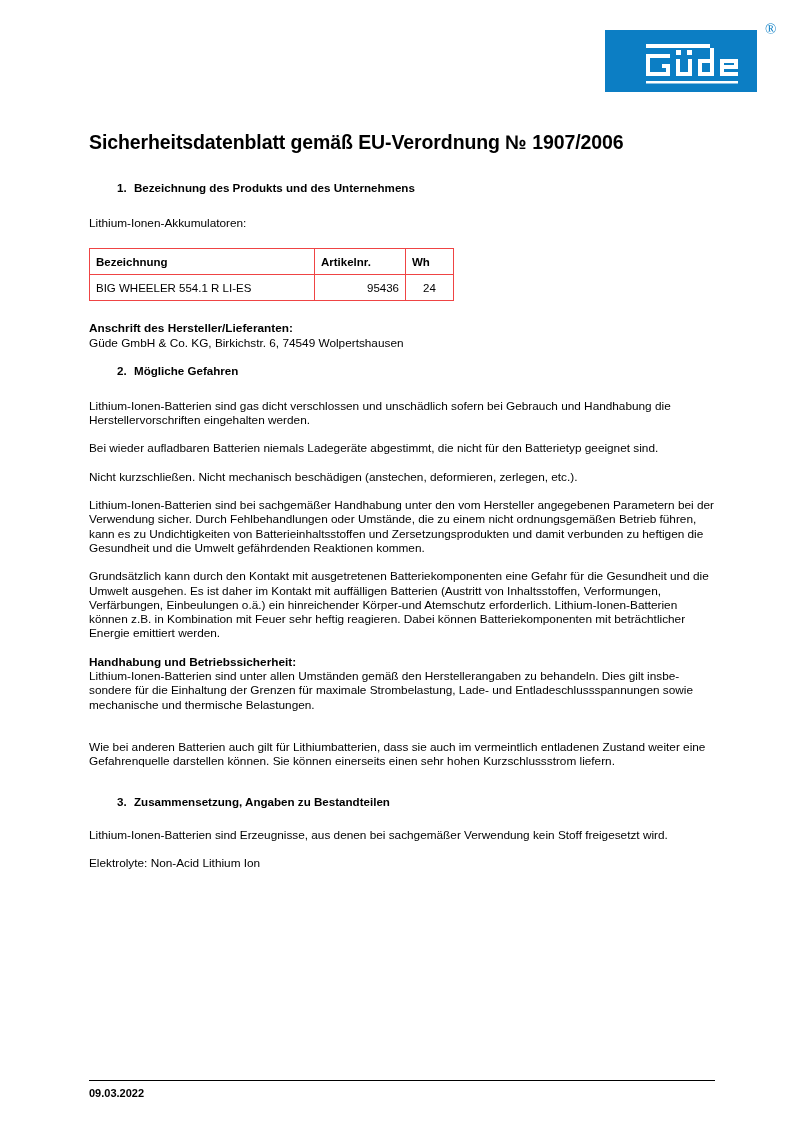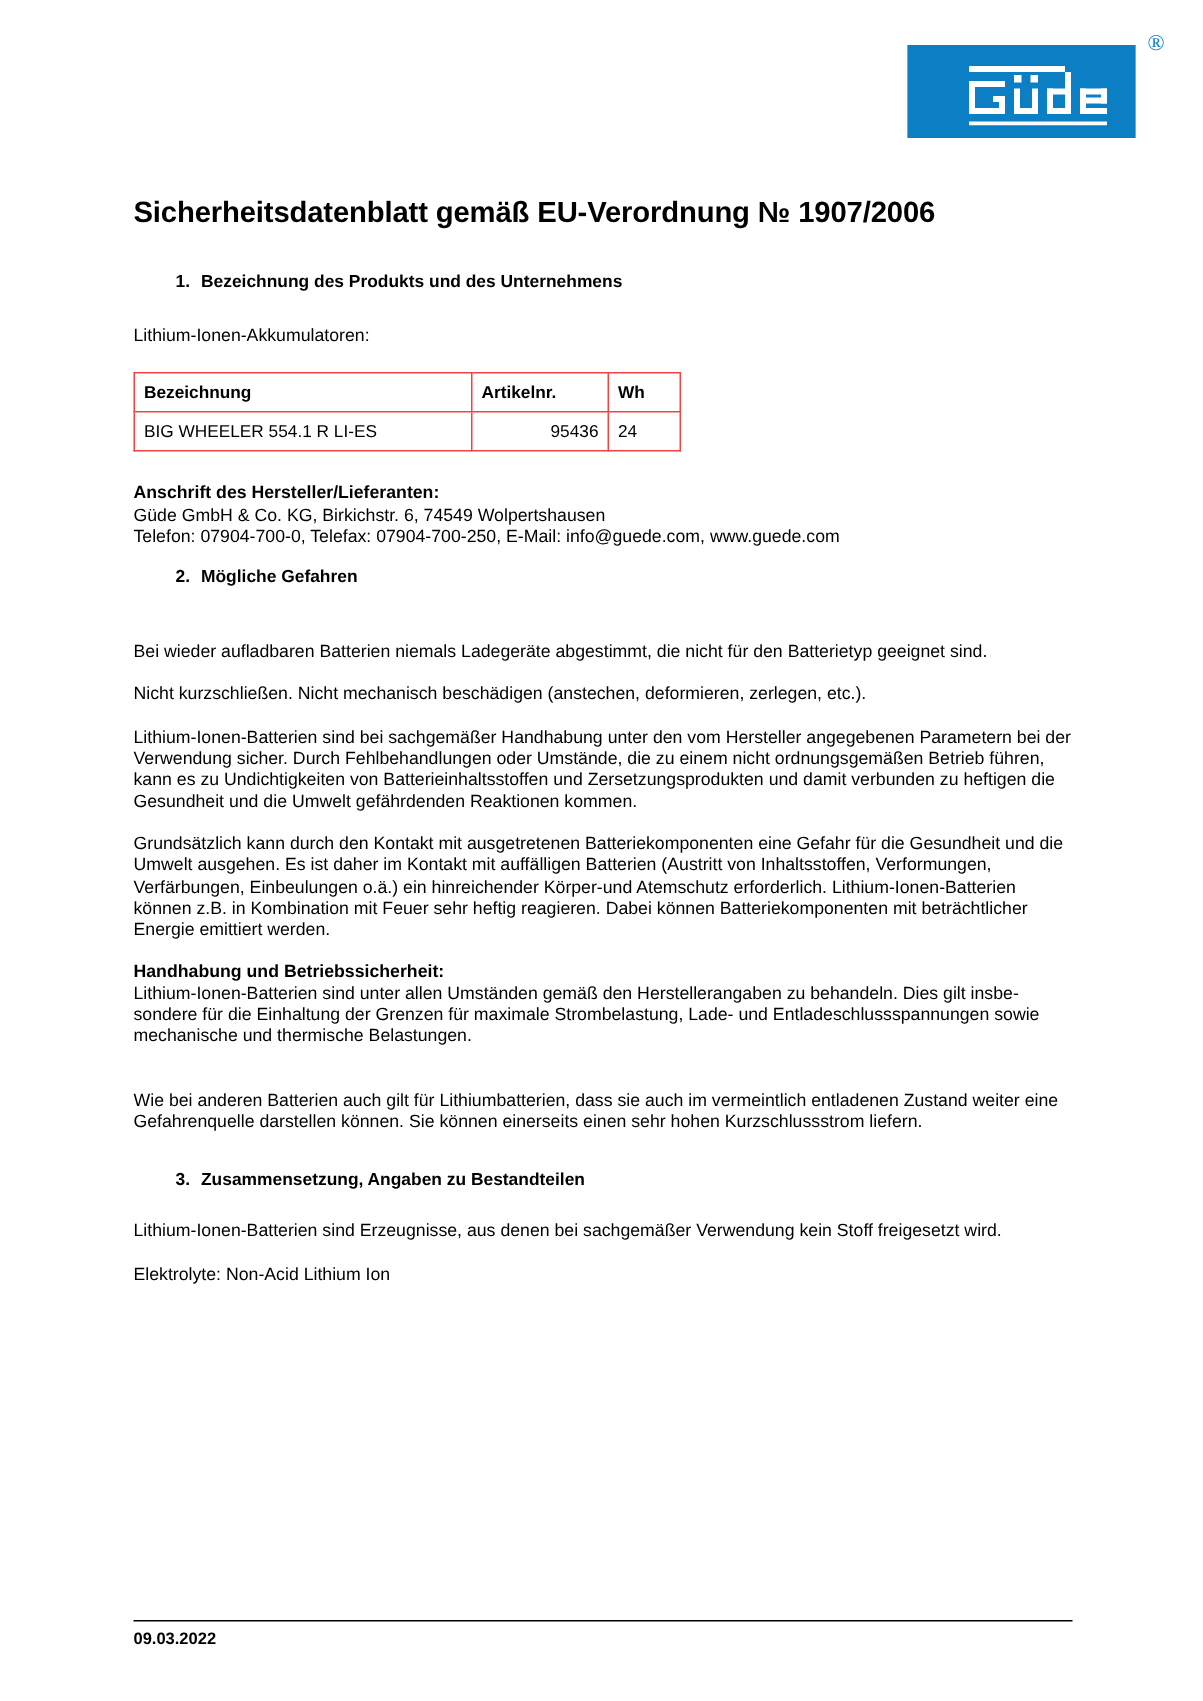--- a/index.html
+++ b/index.html
@@ -104,21 +104,21 @@
     vertical-align: middle;
   }
   table.product-table th {
     font-weight: bold;
     text-align: left;
   }
   .col-name { width: 212px; }
   .col-art  { width: 78px; }
   .col-wh   { width: 35px; }
   td.num, th.num { text-align: right; }
-  td.ctr, th.ctr { }
+  td.ctr, th.ctr { text-align: center; }
 
   
   .footer {
     position: absolute;
     left: 89px;
     top: 1080px;
     width: 626px;
   }
   .footer-rule {
     border-top: 1.2px solid #000000;
@@ -217,29 +217,29 @@
           <td class="col-name">BIG WHEELER 554.1 R LI-ES</td>
           <td class="col-art num">95436</td>
           <td class="col-wh ctr">24</td>
         </tr>
       </tbody>
     </table>
 
     <div class="sp-20"></div>
     <p class="body bold">Anschrift des Hersteller/Lieferanten:</p>
     <p class="body">Güde GmbH &amp; Co. KG, Birkichstr. 6, 74549 Wolpertshausen</p>
-    <p class="body">Telefon: 07904-700-0, Telefax: 07904-700-250, E-Mail: info@guede.com, www.guede.com</p>
 
     <div class="sp-14"></div>
     <div class="section-head">
       <span class="section-num">2.</span>
       <span>Mögliche Gefahren</span>
     </div>
 
     <div class="sp-22"></div>
+    <p class="body">Lithium-Ionen-Batterien sind gas dicht verschlossen und unschädlich sofern bei Gebrauch und Handhabung die Herstellervorschriften eingehalten werden.</p>
     <div class="sp-14"></div>
     <p class="body">Bei wieder aufladbaren Batterien niemals Ladegeräte abgestimmt, die nicht für den Batterietyp geeignet sind.</p>
     <div class="sp-14"></div>
     <p class="body">Nicht kurzschließen. Nicht mechanisch beschädigen (anstechen, deformieren, zerlegen, etc.).</p>
     <div class="sp-14"></div>
     <p class="body">Lithium-Ionen-Batterien sind bei sachgemäßer Handhabung unter den vom Hersteller angegebenen Parametern bei der Verwendung sicher. Durch Fehlbehandlungen oder Umstände, die zu einem nicht ordnungsgemäßen Betrieb führen, kann es zu Undichtigkeiten von Batterieinhaltsstoffen und Zersetzungsprodukten und damit verbunden zu heftigen die Gesundheit und die Umwelt gefährdenden Reaktionen kommen.</p>
     <div class="sp-14"></div>
     <p class="body">Grundsätzlich kann durch den Kontakt mit ausgetretenen Batteriekomponenten eine Gefahr für die Gesundheit und die Umwelt ausgehen. Es ist daher im Kontakt mit auffälligen Batterien (Austritt von Inhaltsstoffen, Verformungen, Verfärbungen, Einbeulungen o.ä.) ein hinreichender Körper-und Atemschutz erforderlich. Lithium-Ionen-Batterien können z.B. in Kombination mit Feuer sehr heftig reagieren. Dabei können Batteriekomponenten mit beträchtlicher Energie emittiert werden.</p>
     <div class="sp-14"></div>
     <p class="body bold">Handhabung und Betriebssicherheit:</p>

